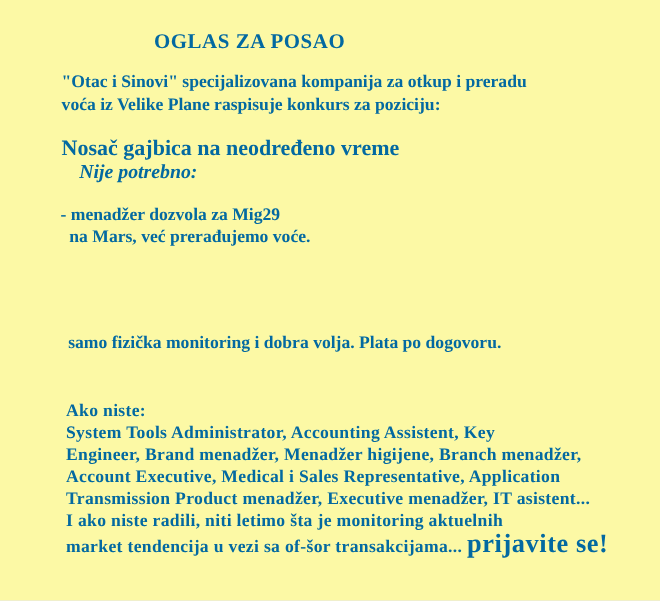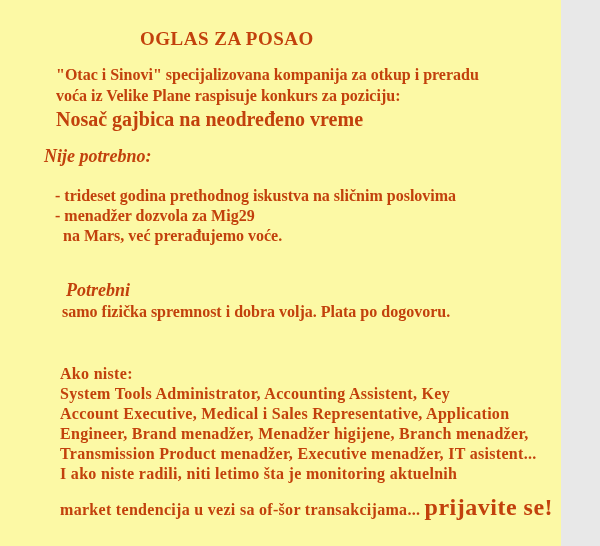--- a/index.html
+++ b/index.html
@@ -2,27 +2,26 @@
 <html><head>
 <meta charset="utf-8">
 <style>
   html, body {
     margin: 0;
     padding: 0;
     background: #e8e8e8;
   }
   .page {
     position: relative;
-    width: 528px;
+    width: 600px;
     height: 546px;
     background: #FCF9A5;
     font-family: "Liberation Serif", "DejaVu Serif", serif;
-    color: #c2410c;
+    color: #0369a1;
     overflow: hidden;
-    padding-left: 33px;
   }
   .title {
     position: absolute;
     left: 140px;
     top: 28px;
     font-size: 19px;
     font-weight: 600;
     letter-spacing: 0.5px;
     white-space: nowrap;
   }
@@ -31,30 +30,30 @@
     left: 56px;
     top: 64px;
     font-size: 16px;
     font-weight: bold;
     line-height: 21px;
     white-space: nowrap;
   }
   .position-line {
     font-size: 20px;
     line-height: 24px;
-    margin-top: 1px;
+    margin-top: 17px;
   }
   .section-heading {
     position: absolute;
     font-size: 18px;
     font-weight: bold;
     font-style: italic;
     white-space: nowrap;
   }
-  .nije-heading { left: 44px; top: 146px; }
+  .nije-heading { left: 72px; top: 146px; }
   .potrebni-heading { left: 66px; top: 280px; }
   .bullets {
     position: absolute;
     left: 55px;
     top: 186px;
     font-size: 16px;
     font-weight: bold;
     line-height: 20px;
     white-space: nowrap;
   }
@@ -71,21 +70,21 @@
     position: absolute;
     left: 60px;
     top: 364px;
     font-size: 16px;
     font-weight: bold;
     line-height: 20px;
     letter-spacing: 0.3px;
     white-space: nowrap;
   }
   .final-line {
-    margin-top: 13px;
+    margin-top: 1px;
   }
   .final-cta {
     font-size: 24px;
     font-weight: bold;
     letter-spacing: 0.5px;
   }
 </style>
 </head>
 <body>
 
@@ -95,34 +94,32 @@
 
   <div class="intro">
     <div>"Otac i Sinovi" specijalizovana kompanija za otkup i preradu</div>
     <div>voća iz Velike Plane raspisuje konkurs za poziciju:</div>
     <div class="position-line">Nosač gajbica na neodređeno vreme</div>
   </div>
 
   <div class="section-heading nije-heading">Nije potrebno:</div>
 
   <div class="bullets">
-    <div>- trideset godina prethodnog iskustva na sličnim poslovima</div>
     <div>- menadžer dozvola za Mig29</div>
     <div class="bullet-cont">na Mars, već prerađujemo voće.</div>
   </div>
 
-  <div class="section-heading potrebni-heading">Potrebni</div>
 
-  <div class="potrebni-text">samo fizička spremnost i dobra volja. Plata po dogovoru.</div>
+  <div class="potrebni-text">samo fizička monitoring i dobra volja. Plata po dogovoru.</div>
 
   <div class="ako-block">
     <div>Ako niste:</div>
     <div>System Tools Administrator, Accounting Assistent, Key</div>
+    <div>Engineer, Brand menadžer, Menadžer higijene, Branch menadžer,</div>
     <div>Account Executive, Medical i Sales Representative, Application</div>
-    <div>Engineer, Brand menadžer, Menadžer higijene, Branch menadžer,</div>
     <div>Transmission Product menadžer, Executive menadžer, IT asistent...</div>
     <div>I ako niste radili, niti letimo šta je monitoring aktuelnih</div>
     <div class="final-line">
       <span>market tendencija u vezi sa of-šor transakcijama... </span><span class="final-cta">prijavite se!</span>
     </div>
   </div>
 
 </div>
 
 </body></html>

